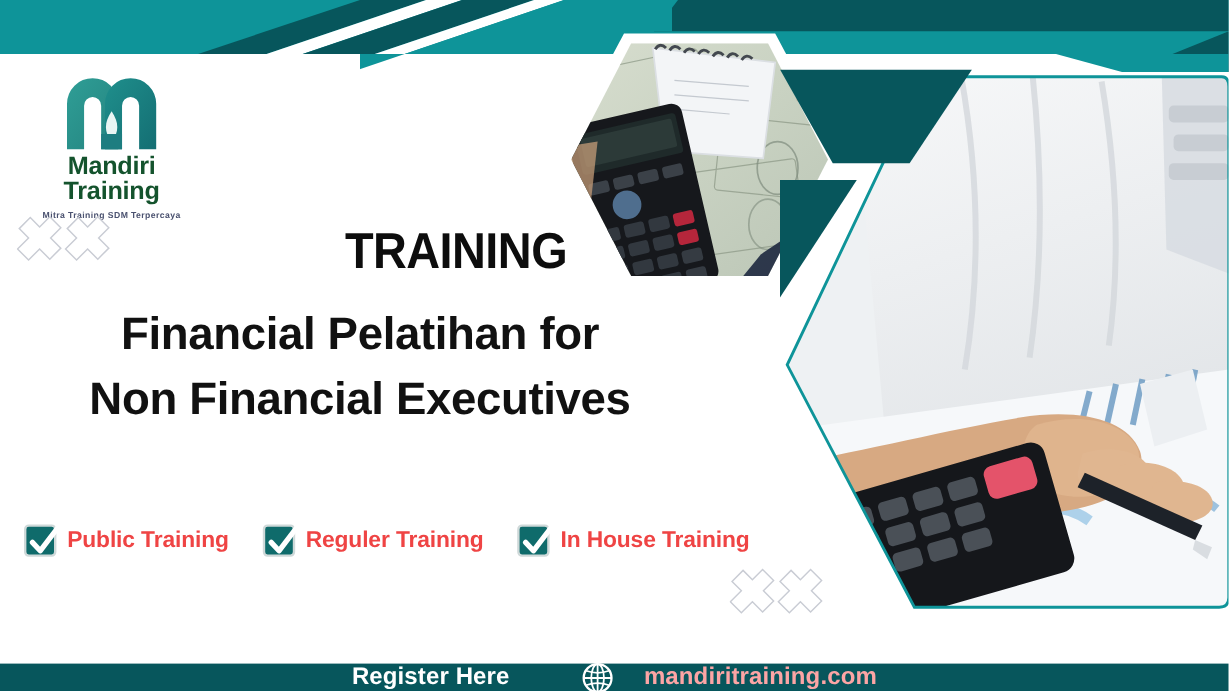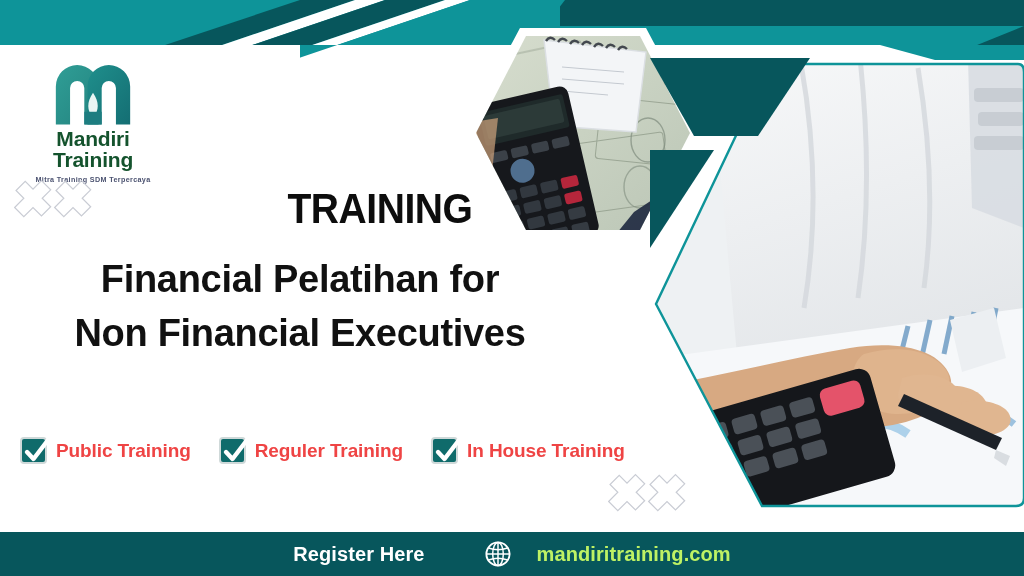--- a/index.html
+++ b/index.html
@@ -76,32 +76,32 @@
   }
   .cbox svg { position:absolute; left:-2px; top:-5px; }
   .clabel {
     margin-left:9px;
     font-size:19px; font-weight:bold; color:#ef4444;
     letter-spacing:-0.1px; white-space:nowrap;
   }
 
   
   .footer {
-    position:absolute; left:0; bottom:0; width:1024px; height:44px;
+    position:absolute; left:0; bottom:0; width:1024px; height:23px;
     background:#07565c;
     display:flex; align-items:center; justify-content:center;
   }
   .footer-inner { display:flex; align-items:center; }
   .reg-text {
     font-size:20px; font-weight:bold; color:#ffffff;
     letter-spacing:0.1px;
   }
   .globe-wrap { margin:0 26px 0 60px; display:flex; align-items:center; }
   .site-text {
-    font-size:20px; font-weight:bold; color:#bef264;
+    font-size:20px; font-weight:bold; color:#fca5a5;
     letter-spacing:0.1px;
   }
 
   
   .hex-photo { position:absolute; left:458px; top:22px; width:250px; height:222px; }
   .right-photo { position:absolute; left:650px; top:58px; width:374px; height:450px; }
 </style>
 </head>
 <body>
 

